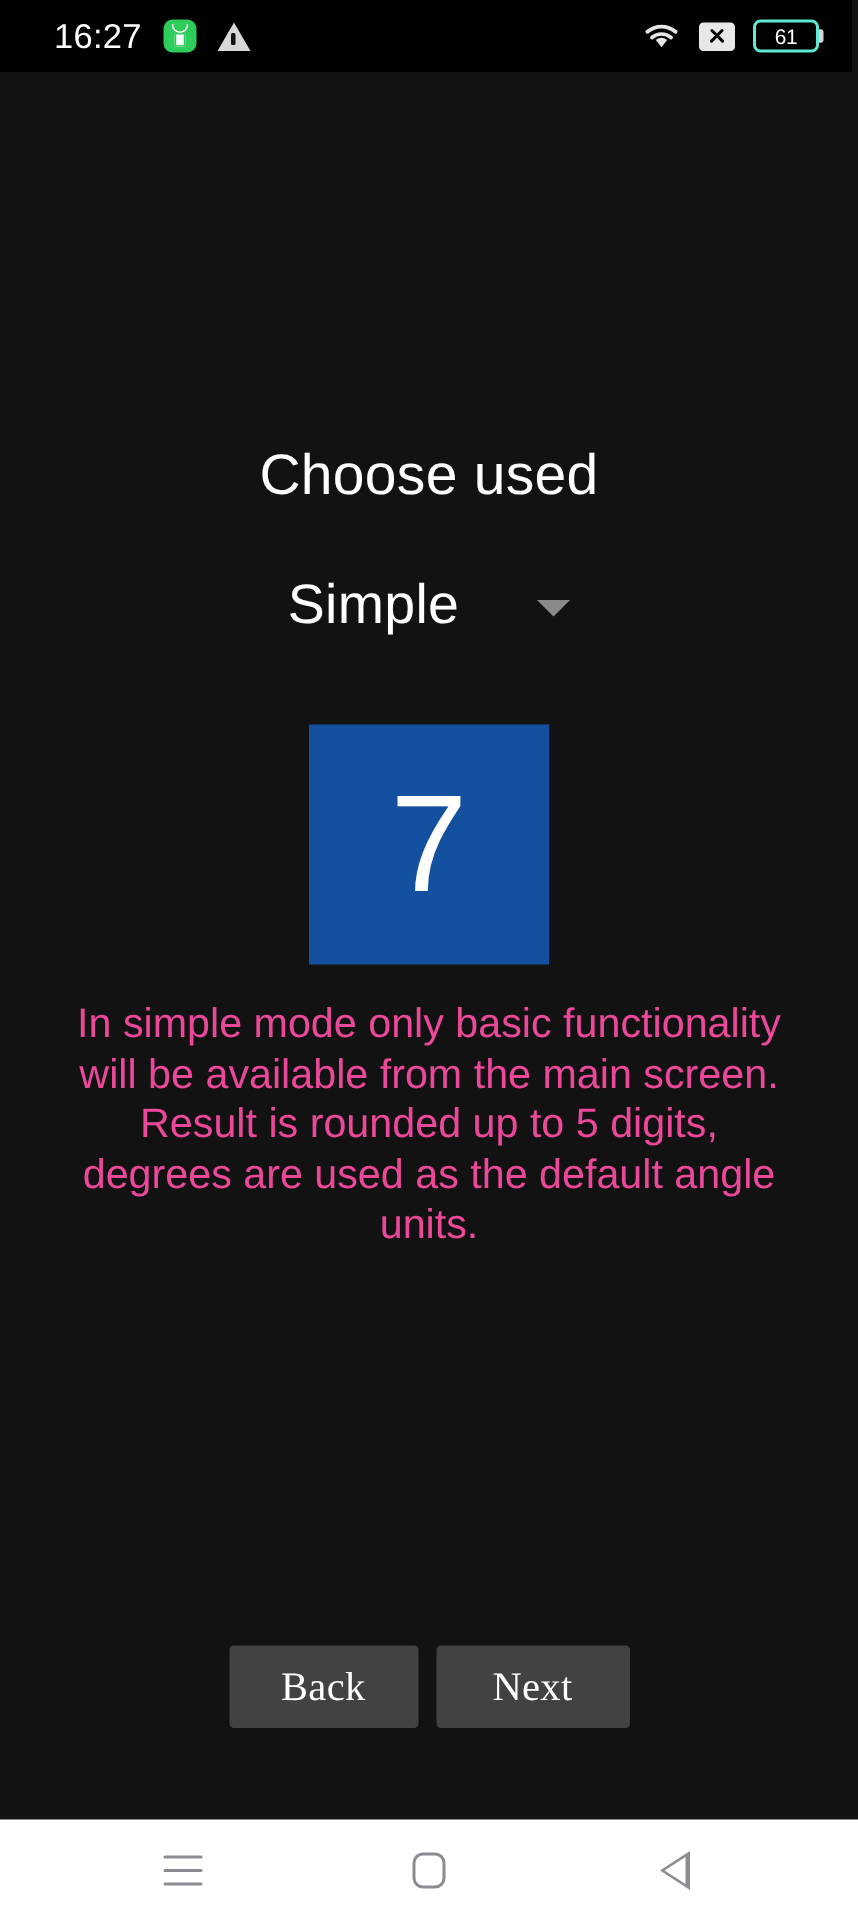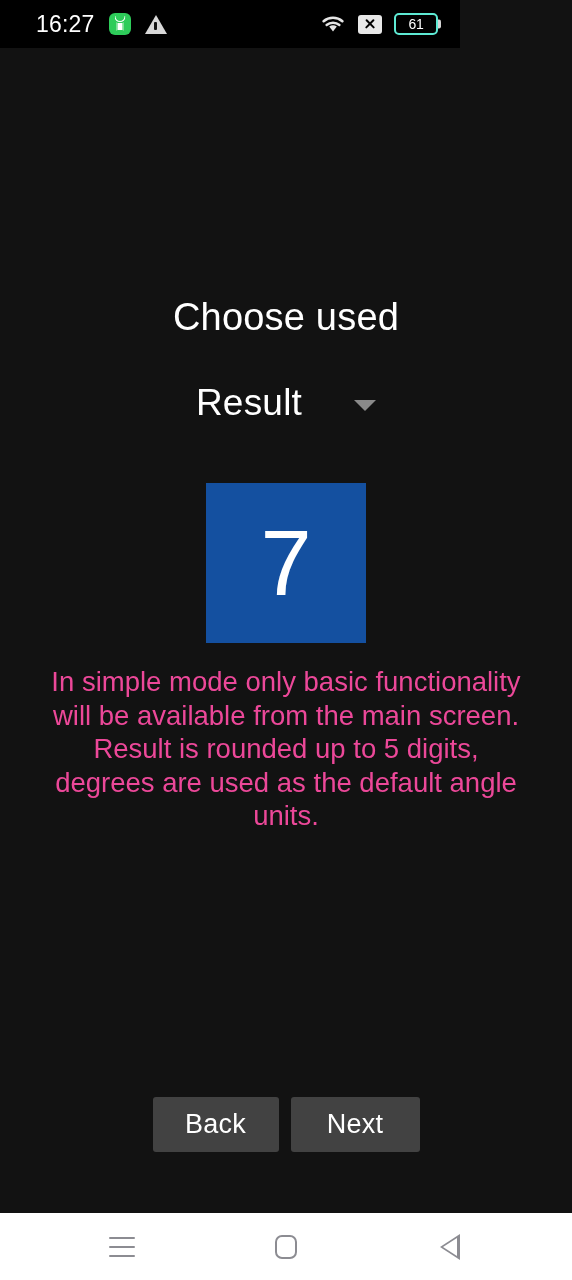--- a/index.html
+++ b/index.html
@@ -17,21 +17,21 @@
     width: 572px;
     height: 1280px;
     background: #121212;
     overflow: hidden;
   }
 
   
   #status-bar {
     position: absolute;
     top: 0; left: 0;
-    width: 460px;
+    width: 568px;
     height: 48px;
     background: #000000;
     display: flex;
     align-items: center;
     justify-content: space-between;
     padding: 0 22px 0 36px;
   }
   .status-left {
     display: flex;
     align-items: center;
@@ -242,21 +242,21 @@
     width: 572px;
     display: flex;
     justify-content: center;
     gap: 12px;
   }
   .wizard-btn {
     background: #424242;
     color: #ffffff;
     border: none;
     border-radius: 3px;
-    font-family: Liberation Sans, sans-serif;
+    font-family: Liberation Serif, serif;
     font-size: 27px;
     font-weight: 400;
     padding: 0;
     height: 55px;
     min-width: 126px;
     cursor: pointer;
     letter-spacing: 0.2px;
   }
   #btn-back { width: 126px; }
   #btn-next { width: 129px; }
@@ -367,21 +367,21 @@
         <span id="battery-level">61</span>
       </div>
     </div>
   </div>
 
   <div id="content">
 
     <div id="page-title">Choose used</div>
 
     <div id="mode-selector">
-      <span id="mode-value">Result</span>
+      <span id="mode-value">Simple</span>
       <span id="mode-caret"></span>
     </div>
 
     <div id="mode-preview">
       <span id="mode-preview-digit">7</span>
     </div>
 
     <div id="mode-description">In simple mode only basic functionality will be available from the main screen. Result is rounded up to 5 digits, degrees are used as the default angle units.</div>
 
     <div id="wizard-buttons">

